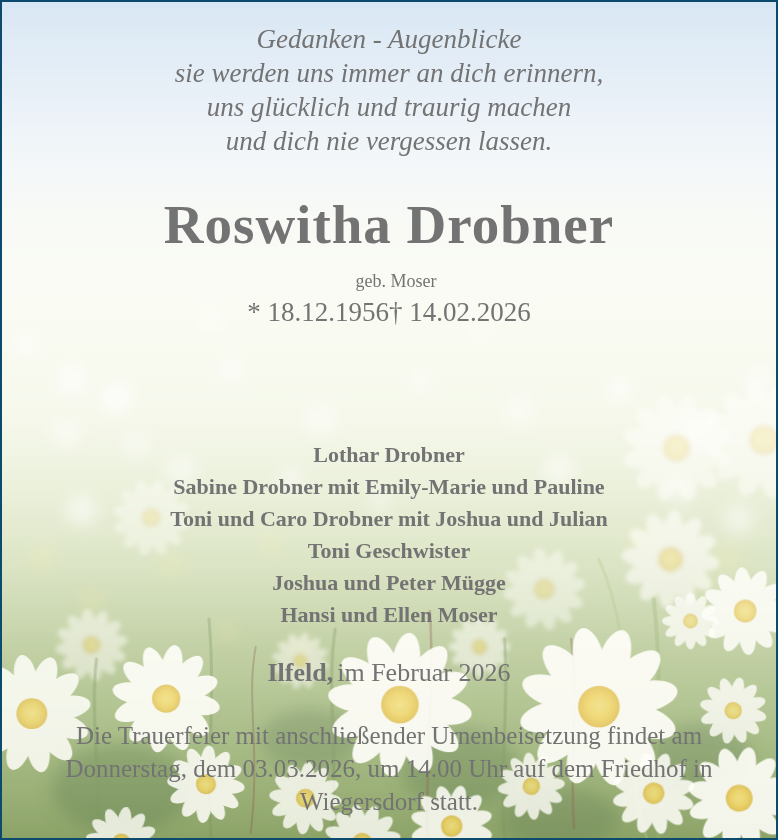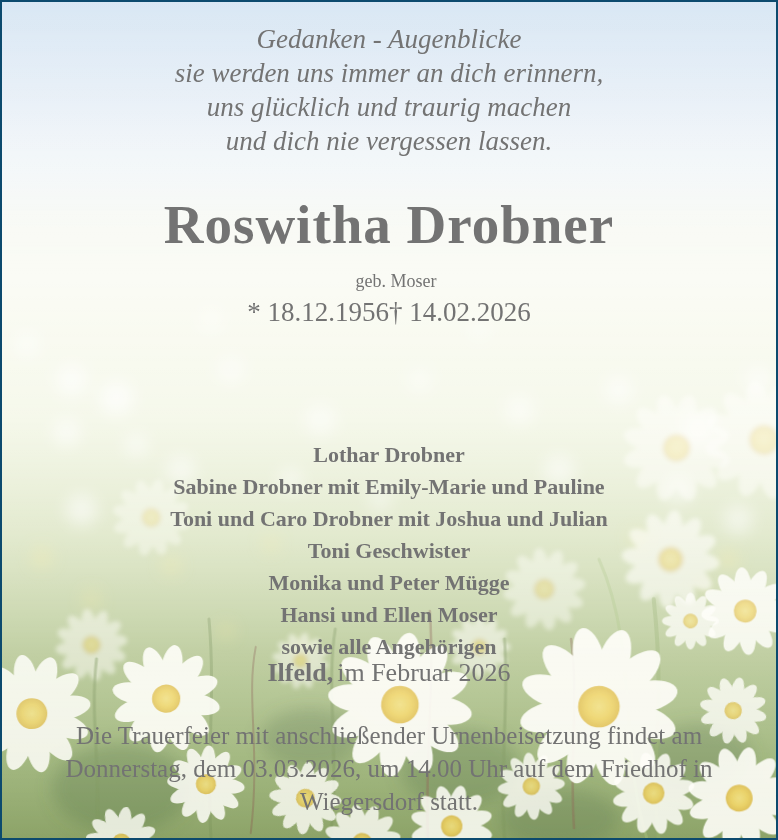--- a/index.html
+++ b/index.html
@@ -198,23 +198,22 @@
       <span>* 18.12.1956</span>
       <span>† 14.02.2026</span>
     </div>
 
 
     <div class="block mourners">
       <div>Lothar Drobner</div>
       <div>Sabine Drobner mit Emily-Marie und Pauline</div>
       <div>Toni und Caro Drobner mit Joshua und Julian</div>
       <div>Toni Geschwister</div>
-      <div>Monika und Peter Mügge</div>
+      <div>Joshua und Peter Mügge</div>
       <div>Hansi und Ellen Moser</div>
-      <div>sowie alle Angehörigen</div>
     </div>
 
     <div class="block place"><span class="place-name">Ilfeld,</span><span class="place-date">im Februar 2026</span></div>
 
     <div class="block notice">
       <div>Die Trauerfeier mit anschließender Urnenbeisetzung findet am</div>
       <div>Donnerstag, dem 03.03.2026, um 14.00 Uhr auf dem Friedhof in</div>
       <div>Wiegersdorf statt.</div>
     </div>
 

